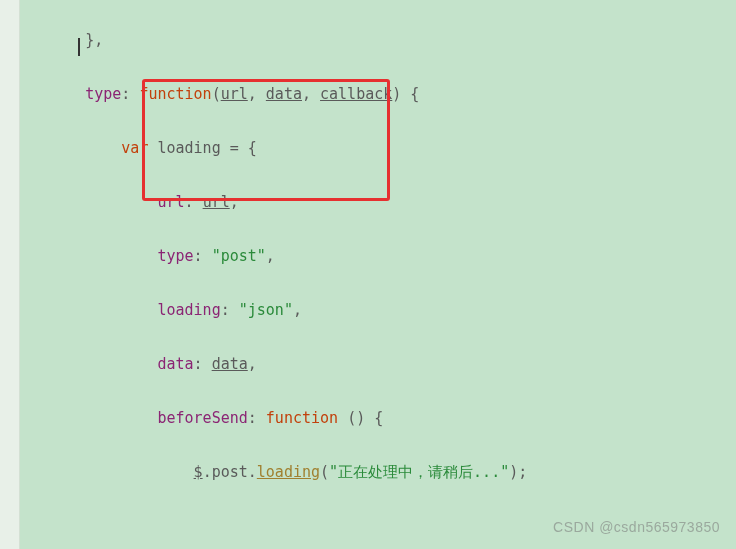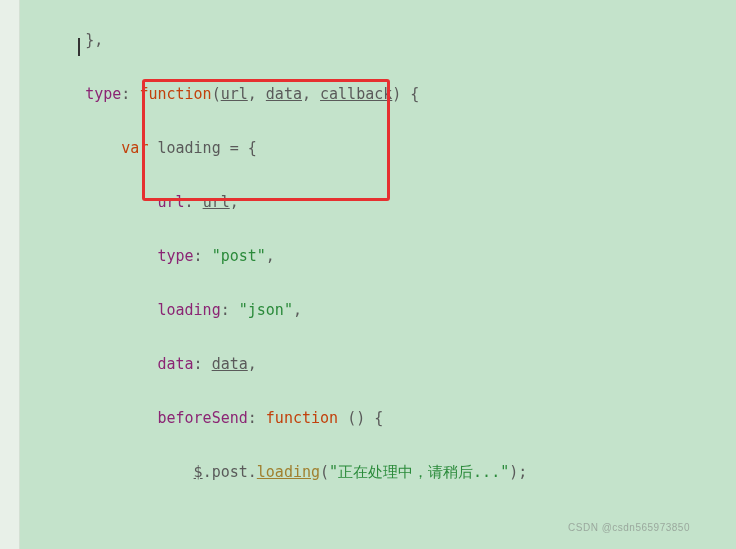--- a/index.html
+++ b/index.html
@@ -49,25 +49,25 @@
       left: 142px;
       top: 79px;
       width: 248px;
       height: 122px;
       border: 3px solid #e63030;
       border-radius: 3px;
       pointer-events: none;
     }
     .watermark {
       position: absolute;
-      right: 46px;
+      right: 16px;
       bottom: 8px;
       color: rgba(120,120,120,0.55);
       font-family: sans-serif;
-      font-size: 10px;
+      font-size: 14px;
       letter-spacing: 0.5px;
       pointer-events: none;
     }
   </style>
 </head>
 <body>
 
 <div class="gutter"></div>
 
 <div class="code-area">

